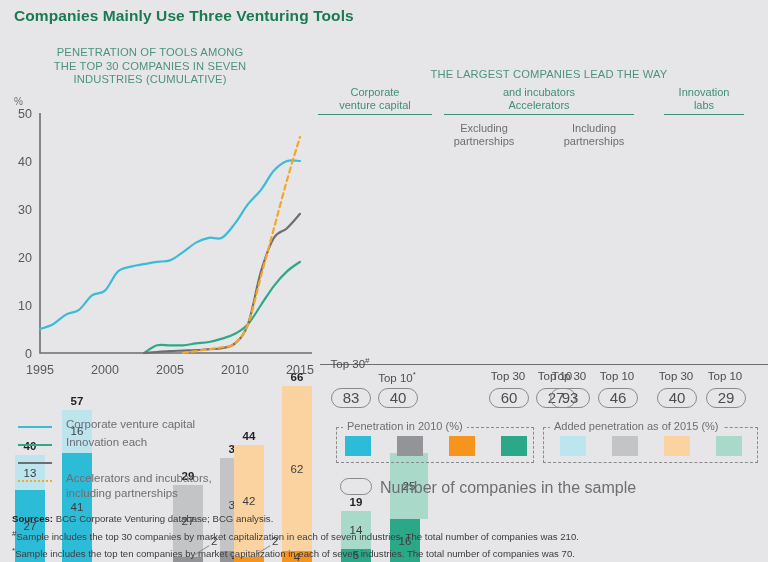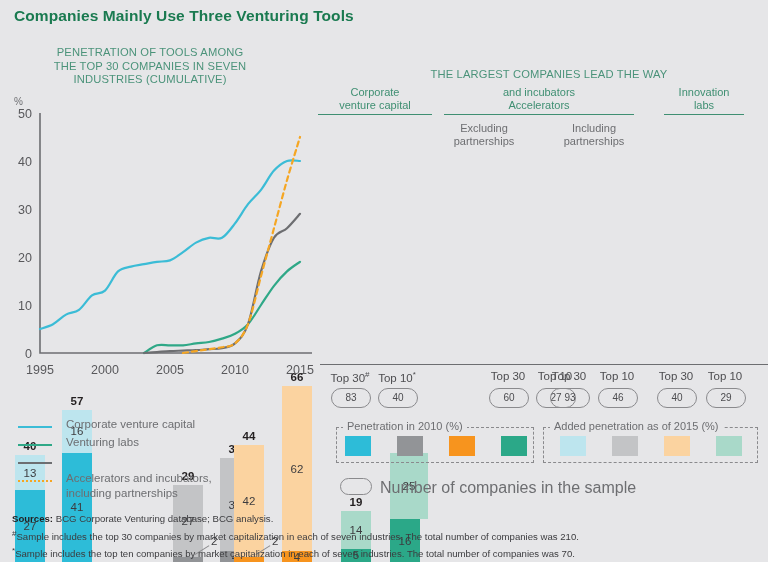--- a/index.html
+++ b/index.html
@@ -69,21 +69,21 @@
 
   
   .catlabel{
     position:absolute;text-align:center;width:60px;
     font-size:11.5px;color:#4d4d50;
   }
   .catlabel sup{font-size:8px;}
   .pill{
     position:absolute;width:38px;height:18px;
     border:1.2px solid #8a8a8d;border-radius:10px;
-    font-size:10px;color:#4d4d50;
+    font-size:15px;color:#4d4d50;
     text-align:center;line-height:18px;
   }
 
   
   #line-legend{left:18px;top:418px;width:300px;}
   .lrow{position:relative;height:18px;font-size:11.5px;color:#6d6e71;}
   .lrow .swatch{position:absolute;left:0;top:8px;width:34px;height:2.4px;}
   .lrow .dashed{
     background:none;
     border-top:2.4px dotted #f5a623;
@@ -247,21 +247,21 @@
         <span>25</span>
       </div>
       <div class="seg" style="height: 42.672px; background: rgb(43, 168, 136);">
         <span>16</span>
       </div>
       <div class="total" style="bottom: 112.347px;">41</div>
     </div>
   </div>
 <div id="baseline"></div>
 <div id="cats">
-    <div class="catlabel" style="left: 320px; top: 370px;">Top 30<sup>#</sup></div>
+    <div class="catlabel" style="left: 320px; top: 356px;">Top 30<sup>#</sup></div>
     <div class="pill" style="left: 331px; top: 388px;">83</div>
     <div class="catlabel" style="left: 367px; top: 370px;">Top 10<sup>*</sup></div>
     <div class="pill" style="left: 378px; top: 388px;">40</div>
     <div class="catlabel" style="left: 478px; top: 370px;">Top 30</div>
     <div class="pill" style="left: 489px; top: 388px;">60</div>
     <div class="catlabel" style="left: 525px; top: 370px;">Top 10</div>
     <div class="pill" style="left: 536px; top: 388px;">27</div>
     <div class="catlabel" style="left: 539px; top: 370px;">Top 30</div>
     <div class="pill" style="left: 550px; top: 388px;">93</div>
     <div class="catlabel" style="left: 587px; top: 370px;">Top 10</div>
@@ -272,21 +272,21 @@
     <div class="pill" style="left: 706px; top: 388px;">29</div>
   </div>
 
 <div class="abs" id="line-legend">
     <div class="lrow">
       <span class="swatch" style="background: rgb(59, 188, 214);"></span>
       <span class="ltext">Corporate venture capital</span>
     </div>
     <div class="lrow">
       <span class="swatch" style="background: rgb(47, 168, 135);"></span>
-      <span class="ltext">Venturing labs</span>
+      <span class="ltext">Innovation each</span>
     </div>
     <div class="lrow">
       <span class="swatch" style="background: rgb(109, 110, 113);"></span>
     </div>
     <div class="lrow" style="height: 30px;">
       <span class="swatch dashed" style="border-top-color: rgb(245, 166, 35);"></span>
       <span class="ltext">Accelerators and incubators,<br>including partnerships</span>
     </div>
   </div>
 

